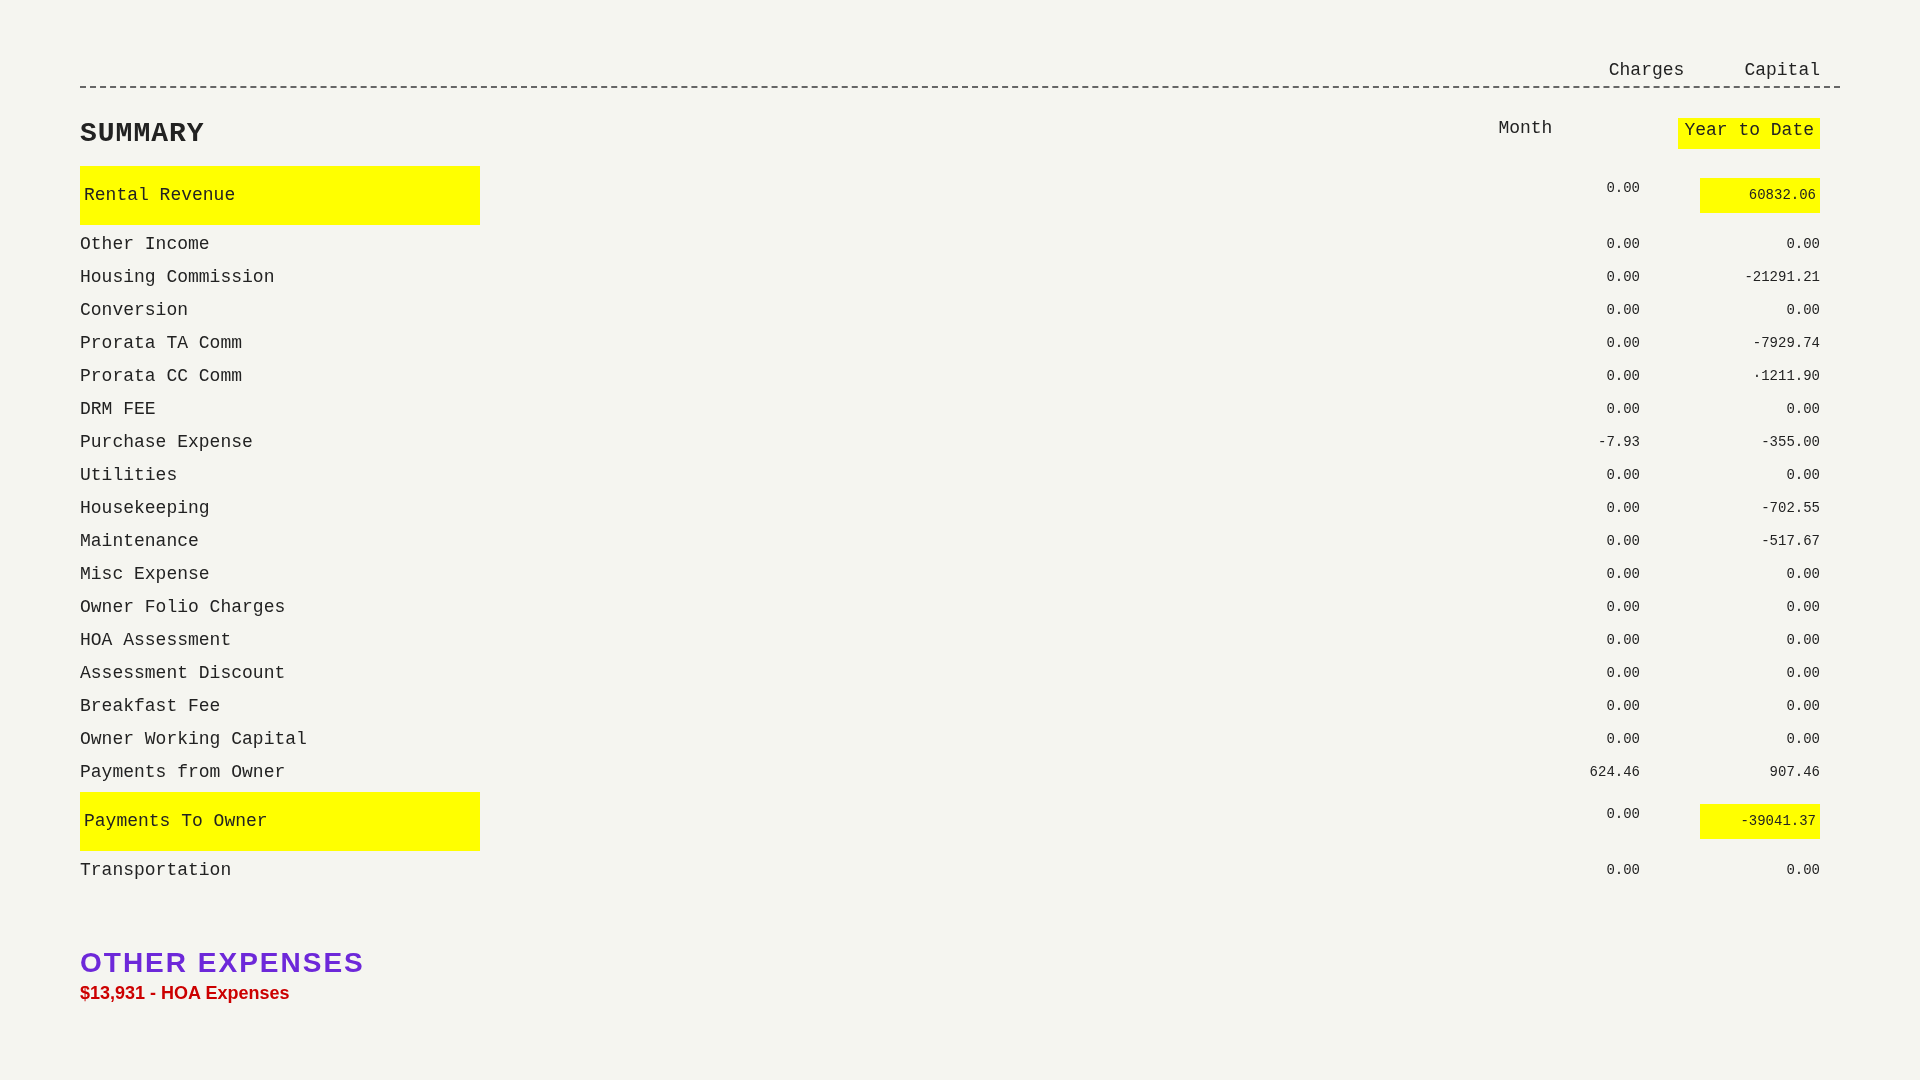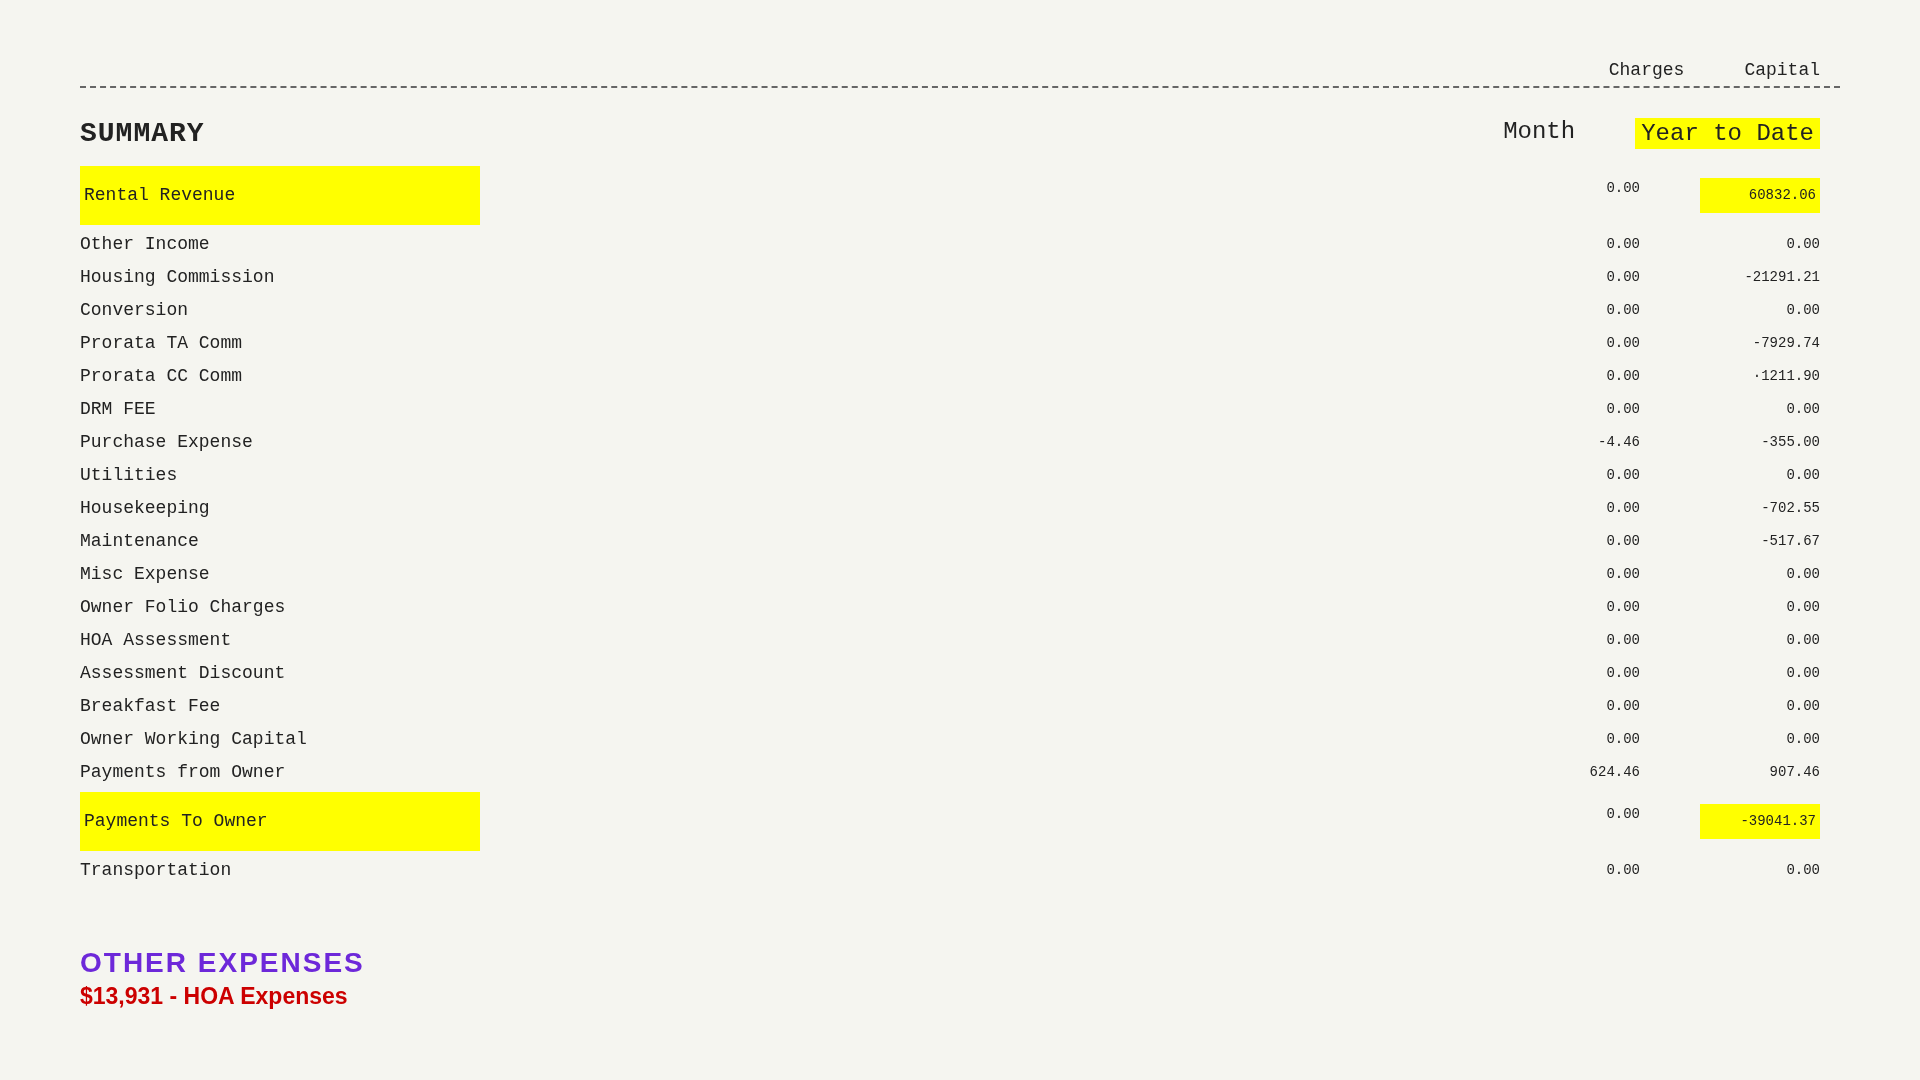--- a/index.html
+++ b/index.html
@@ -45,22 +45,22 @@
       letter-spacing: 1px;
     }
 
     .col-headers {
       display: flex;
       gap: 60px;
     }
 
     .col-header {
       min-width: 120px;
-      text-align: right;
-      font-size: 24px;
+      text-align: left;
+      font-size: 18px;
     }
 
     .col-header.highlighted {
       background-color: #ffff00;
       padding: 2px 6px;
     }
 
     .data-row {
       display: flex;
       justify-content: space-between;
@@ -103,21 +103,21 @@
     .other-expenses-title {
       color: #6d28d9;
       font-size: 28px;
       font-weight: bold;
       letter-spacing: 2px;
       font-family: Arial, sans-serif;
     }
 
     .other-expenses-subtitle {
       color: #cc0000;
-      font-size: 23px;
+      font-size: 18px;
       font-weight: bold;
       font-family: Arial, sans-serif;
       margin-top: 4px;
     }
   </style>
 </head>
 <body>
 
 <div class="header-row">
   <span>Charges</span>
@@ -182,21 +182,21 @@
       <div class="data-row">
         <span class="row-label">DRM  FEE</span>
         <div class="row-values">
           <span class="row-value">0.00</span>
           <span class="row-value">0.00</span>
         </div>
       </div>
       <div class="data-row">
         <span class="row-label">Purchase Expense</span>
         <div class="row-values">
-          <span class="row-value">-4.46</span>
+          <span class="row-value">-7.93</span>
           <span class="row-value">-355.00</span>
         </div>
       </div>
       <div class="data-row">
         <span class="row-label">Utilities</span>
         <div class="row-values">
           <span class="row-value">0.00</span>
           <span class="row-value">0.00</span>
         </div>
       </div>

